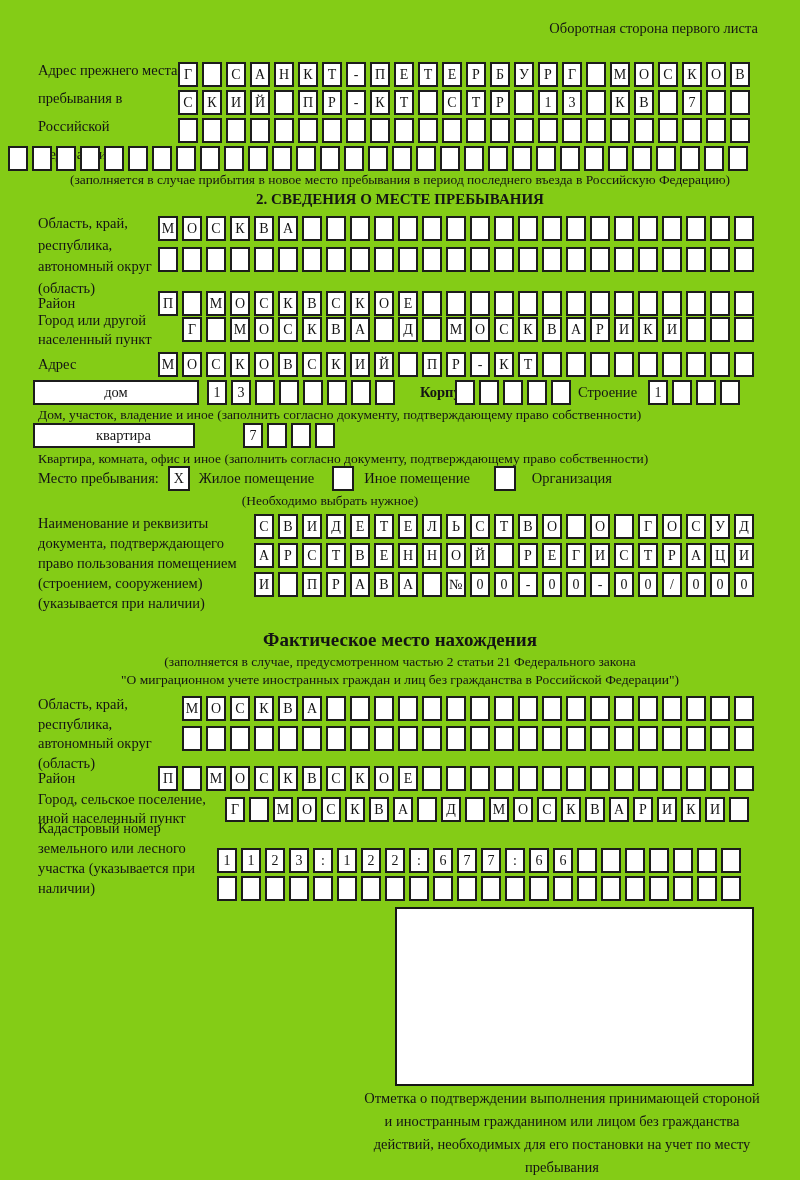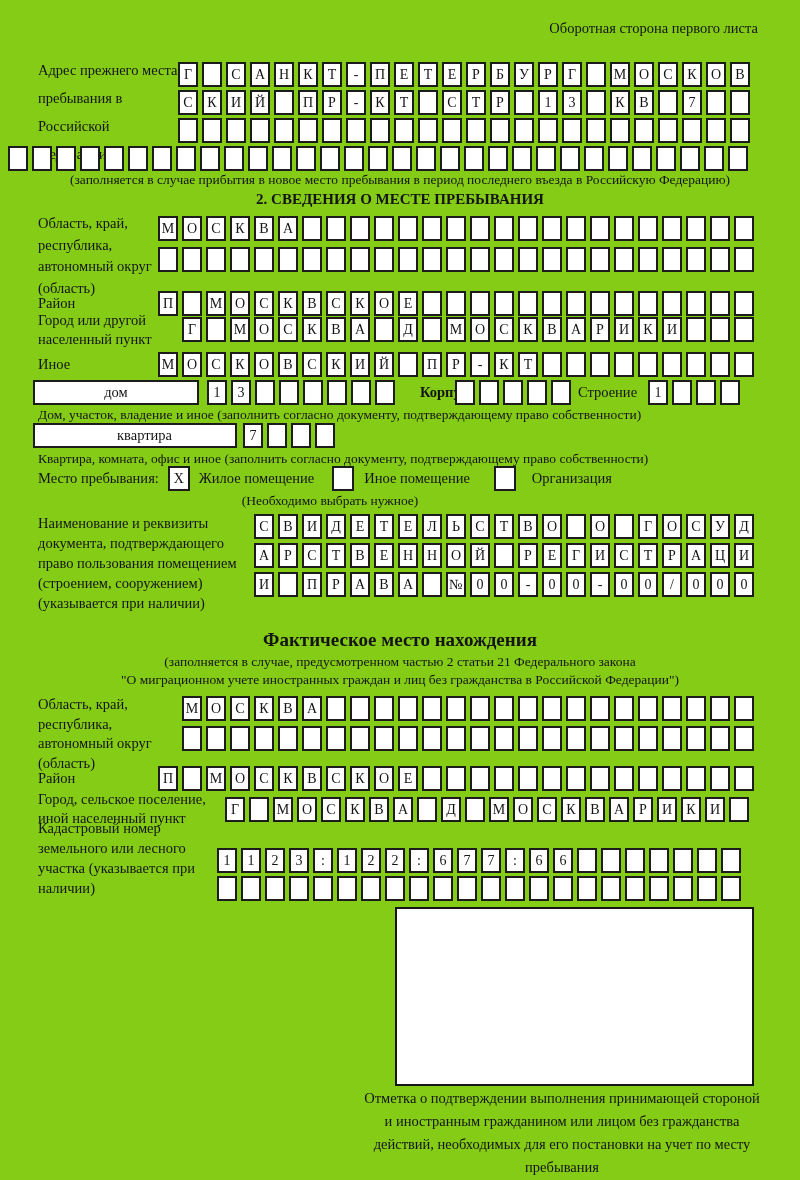--- a/index.html
+++ b/index.html
@@ -250,21 +250,21 @@
       <span class="cell">А</span>
       <span class="cell">Р</span>
       <span class="cell">И</span>
       <span class="cell">К</span>
       <span class="cell">И</span>
       <span class="cell"></span>
       <span class="cell"></span>
       <span class="cell"></span>
     </div>
 
-  <div class="lbl-1line" style="top:356px;left:38px;">Иное</div>
+  <div class="lbl-1line" style="top:356px;left:38px;">Адрес</div>
   <div class="cellrow" style="top:352px;left:158px;">
       <span class="cell">М</span>
       <span class="cell">О</span>
       <span class="cell">С</span>
       <span class="cell">К</span>
       <span class="cell">О</span>
       <span class="cell">В</span>
       <span class="cell">С</span>
       <span class="cell">К</span>
       <span class="cell">И</span>
@@ -307,21 +307,21 @@
     </div>
   <div class="lbl-1line" style="top:384px;left:578px;">Строение</div>
   <div class="cellrow" style="top:380px;left:648px;">
       <span class="cell">1</span>
       <span class="cell"></span>
       <span class="cell"></span>
       <span class="cell"></span>
     </div>
   <div class="cap" style="top:407px;left:38px;">Дом, участок, владение и иное (заполнить согласно документу, подтверждающему право собственности)</div>
 
-  <div class="widebox" style="top:423px;left:33px;width:204px;padding-left:19px;">квартира</div>
+  <div class="widebox" style="top:423px;left:33px;width:162px;padding-left:19px;">квартира</div>
   <div class="cellrow" style="top:423px;left:243px;">
       <span class="cell">7</span>
       <span class="cell"></span>
       <span class="cell"></span>
       <span class="cell"></span>
     </div>
   <div class="cap" style="top:451px;left:38px;">Квартира, комната, офис и иное (заполнить согласно документу, подтверждающему право собственности)</div>
 
   <div class="stayrow" style="top:466px;left:38px;">
     <span>Место пребывания:</span>

